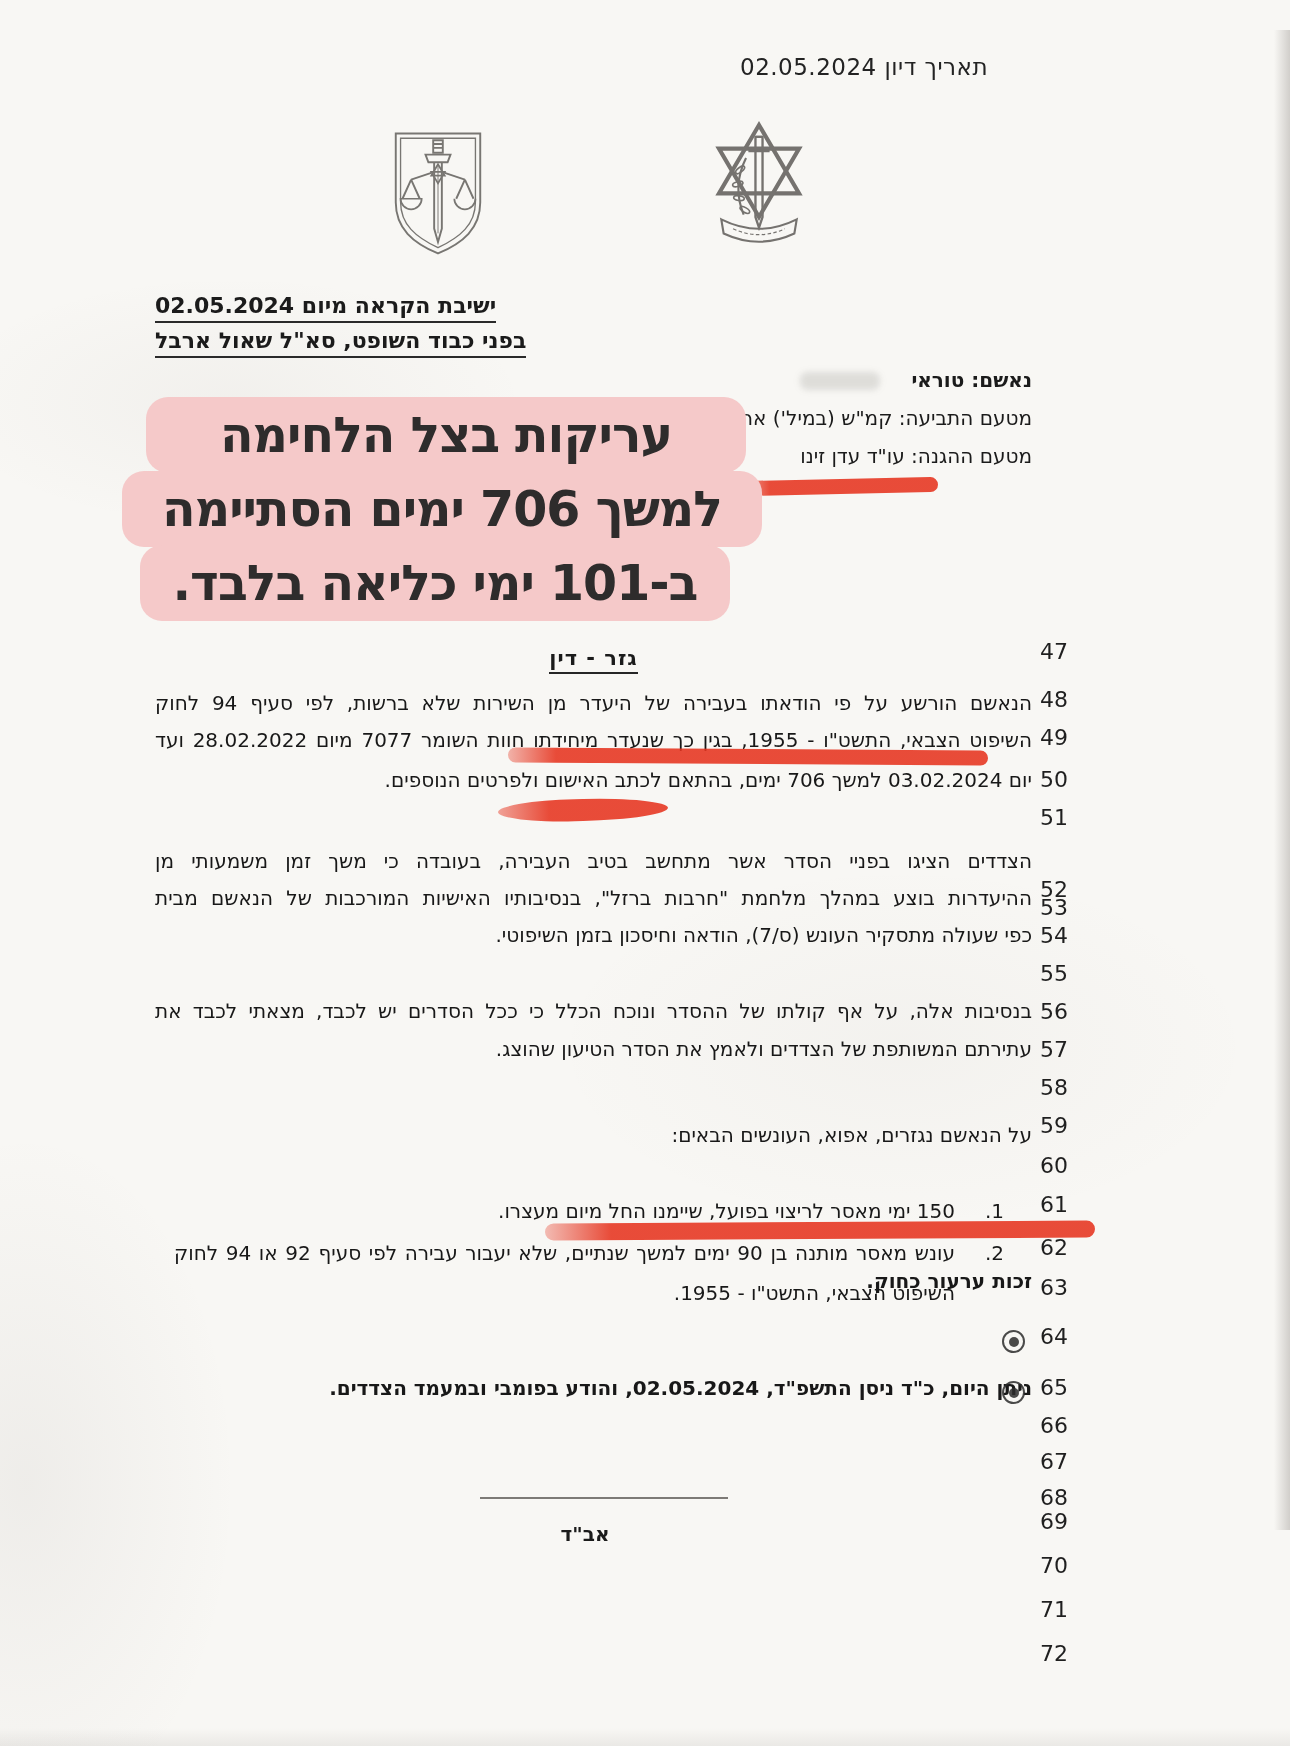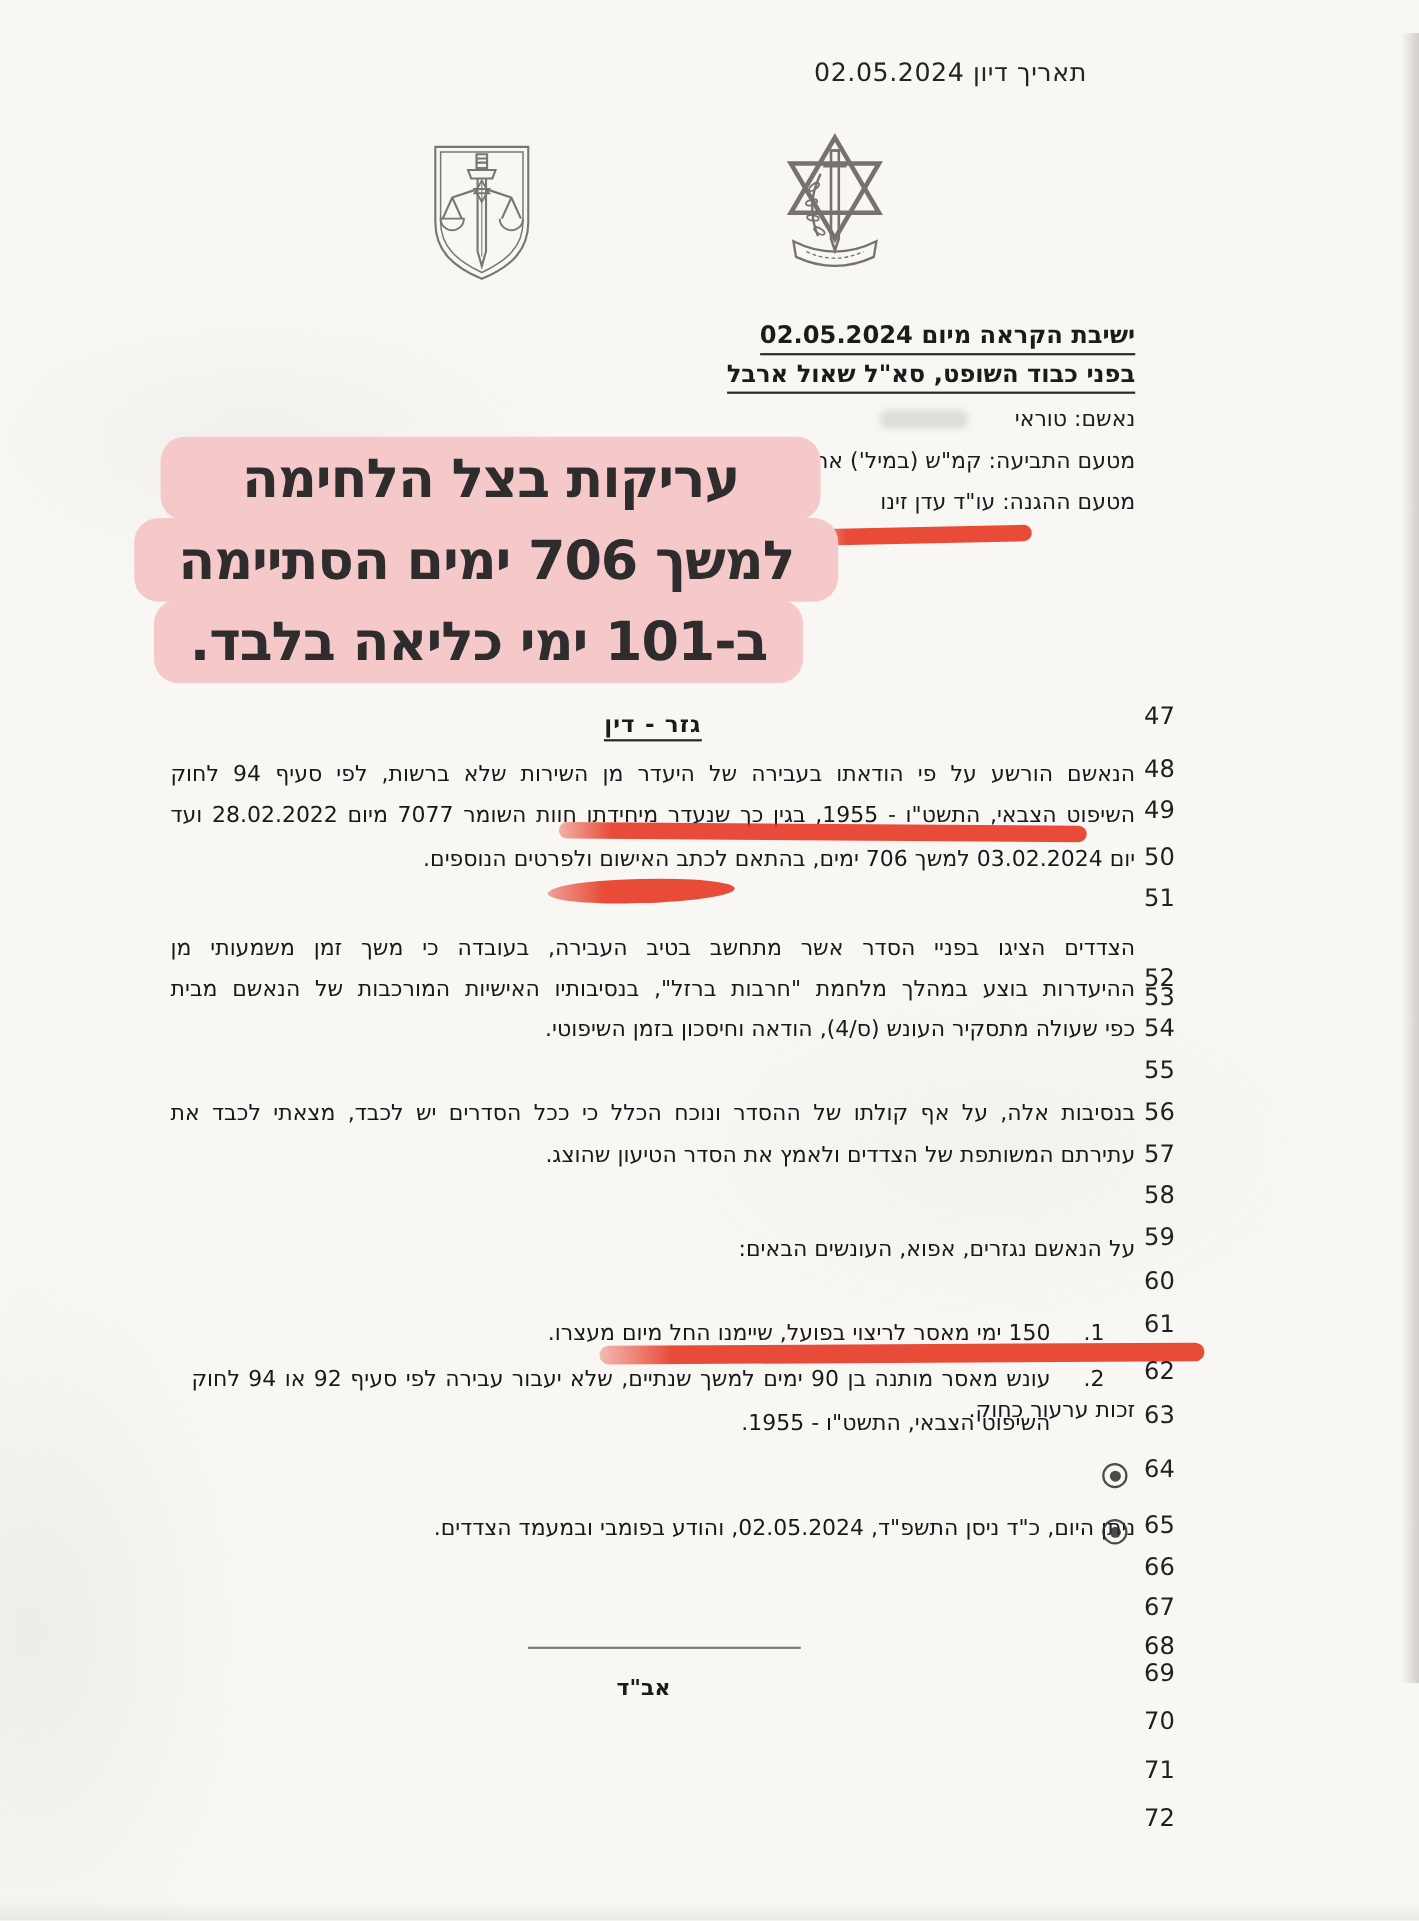--- a/index.html
+++ b/index.html
@@ -19,32 +19,32 @@
       radial-gradient(420px 180px at 18% 23%, rgba(120,110,100,.05), transparent 70%),
       radial-gradient(500px 260px at 70% 60%, rgba(120,110,100,.04), transparent 70%),
       radial-gradient(300px 500px at 2% 85%, rgba(110,100,95,.07), transparent 70%);}
   .edge-right{position:absolute;top:30px;right:0;width:16px;height:1500px;
     background:linear-gradient(to left, rgba(70,62,55,.22), rgba(70,62,55,0));}
   .edge-bottom{position:absolute;bottom:0;left:0;width:100%;height:18px;
     background:linear-gradient(to top, rgba(70,62,55,.08), transparent);}
 
   .abs{position:absolute;}
   .rtl{direction:rtl;unicode-bidi:plaintext;}
-  .bold{font-weight:normal;}
+  .bold{font-weight:bold;}
 
   
   .top-right{top:54px;left:740px;width:360px;text-align:left;font-size:23px;
     color:#232323;letter-spacing:.5px;}
 
   
   .emblem-court{left:390px;top:128px;width:96px;height:130px;opacity:.82;}
   .emblem-idf{left:700px;top:118px;width:118px;height:132px;opacity:.8;}
 
   
-  .center-wrap{left:155px;width:877px;text-align:right;}
+  .center-wrap{left:155px;width:877px;text-align:left;}
   .hdr{font-size:22px;font-weight:bold;display:inline-block;
     border-bottom:2px solid #2a2a2a;padding-bottom:3px;}
 
   
   .party{left:155px;width:877px;text-align:right;font-size:20px;white-space:nowrap;}
 
   
   .smudge{left:800px;top:372px;width:80px;height:18px;border-radius:8px;
     background:rgba(90,85,80,.16);filter:blur(3px);}
 
@@ -161,21 +161,21 @@
 </div>
 
 <div class="abs rtl bl just" style="top:690px;">הנאשם הורשע על פי הודאתו בעבירה של היעדר מן השירות שלא ברשות, לפי סעיף 94 לחוק</div>
 <div class="abs rtl bl just" style="top:727px;">השיפוט הצבאי, התשט"ו - 1955, בגין כך שנעדר מיחידתו חוות השומר 7077 מיום 28.02.2022 ועד</div>
 <div class="abs rtl bl right" style="top:767px;">יום 03.02.2024 למשך 706 ימים, בהתאם לכתב האישום ולפרטים הנוספים.</div>
 <div class="abs marker m1"></div>
 <div class="abs marker m2"></div>
 
 <div class="abs rtl bl just" style="top:848px;">הצדדים הציגו בפניי הסדר אשר מתחשב בטיב העבירה, בעובדה כי משך זמן משמעותי מן</div>
 <div class="abs rtl bl just" style="top:885px;">ההיעדרות בוצע במהלך מלחמת "חרבות ברזל", בנסיבותיו האישיות המורכבות של הנאשם מבית</div>
-<div class="abs rtl bl right" style="top:922px;">כפי שעולה מתסקיר העונש (ס/4), הודאה וחיסכון בזמן השיפוטי.</div>
+<div class="abs rtl bl right" style="top:922px;">כפי שעולה מתסקיר העונש (ס/7), הודאה וחיסכון בזמן השיפוטי.</div>
 
 <div class="abs rtl bl just" style="top:998px;">בנסיבות אלה, על אף קולתו של ההסדר ונוכח הכלל כי ככל הסדרים יש לכבד, מצאתי לכבד את</div>
 <div class="abs rtl bl right" style="top:1036px;">עתירתם המשותפת של הצדדים ולאמץ את הסדר הטיעון שהוצג.</div>
 
 <div class="abs rtl bl right" style="top:1122px;">על הנאשם נגזרים, אפוא, העונשים הבאים:</div>
 
 <div class="abs rtl bl item" style="top:1198px;">
   <span class="num">1.</span>
   <span class="itxt right">150 ימי מאסר לריצוי בפועל, שיימנו החל מיום מעצרו.</span>
 </div>

